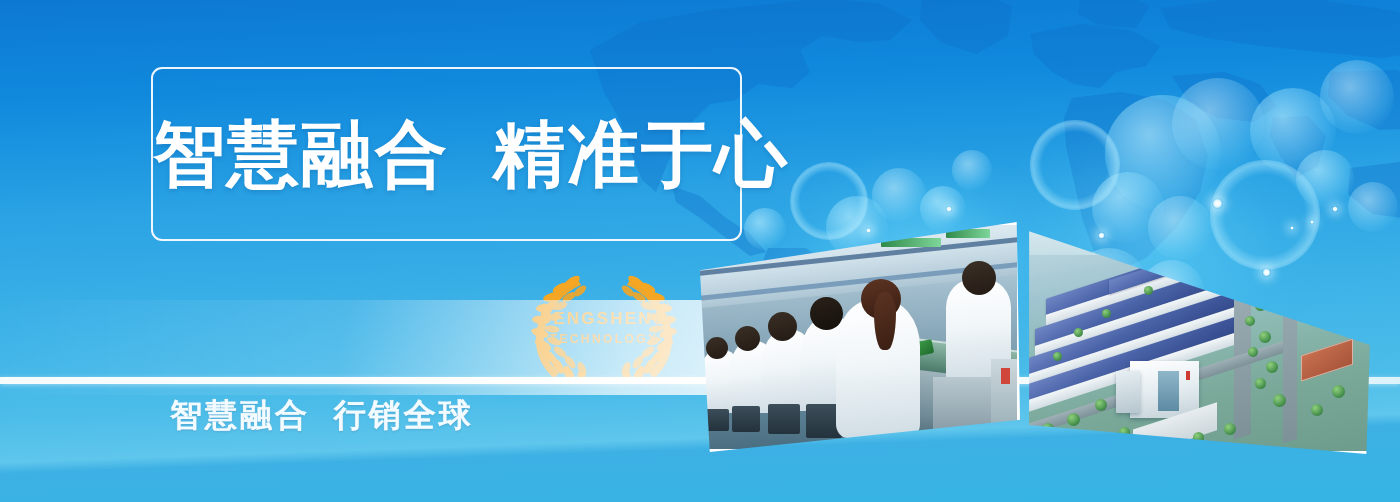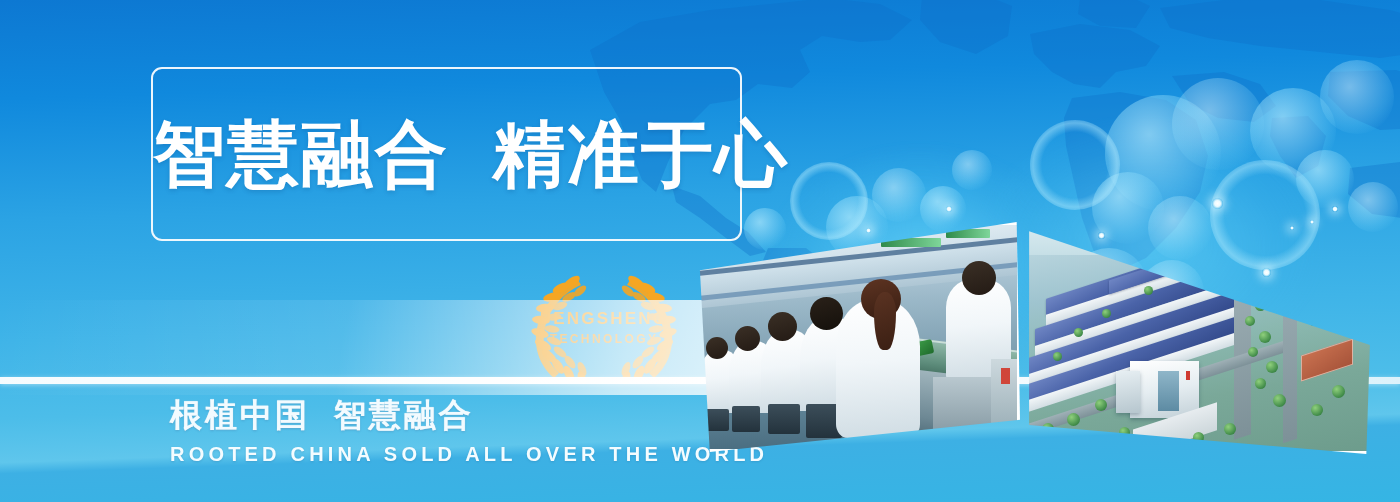--- a/index.html
+++ b/index.html
@@ -409,22 +409,21 @@
     <div class="badge-text">
       <div class="badge-title">PENGSHENG</div>
       <div class="badge-sub">TECHNOLOGY</div>
     </div>
   </div>
 
   <div class="bottomwash"></div>
   <div class="divider"></div>
 
   <div class="tagline">
-    <div class="tagline-cn">根植中国  智慧融合</div>
-    <div class="tagline-en">ROOTED CHINA SOLD ALL OVER THE WORLD</div>
+    <div class="tagline-cn">智慧融合  行销全球</div>
   </div>
 
   <div class="panels">
 
     <div class="panel panel-l">
       <div class="panel-frame">
         <div class="panel-inner">
           <div class="photo-factory">
             <div class="ceiling"></div>
             <div class="rail" style="left:-2%; top:13%; width:106%;"></div>

